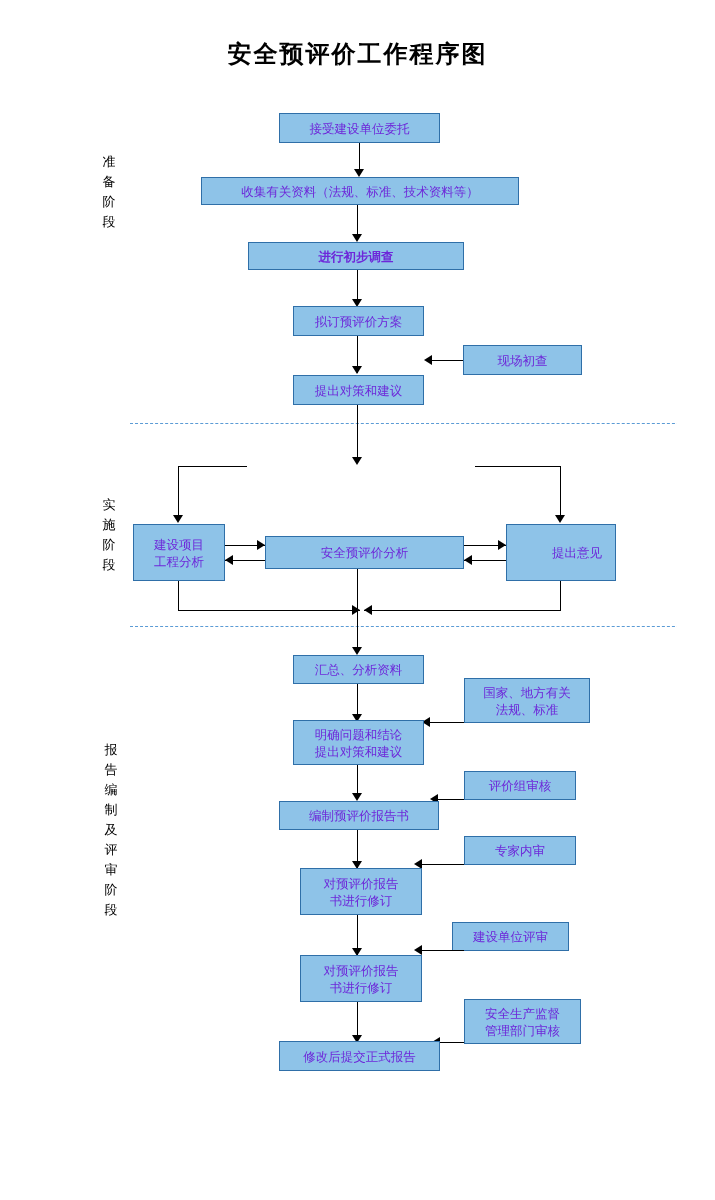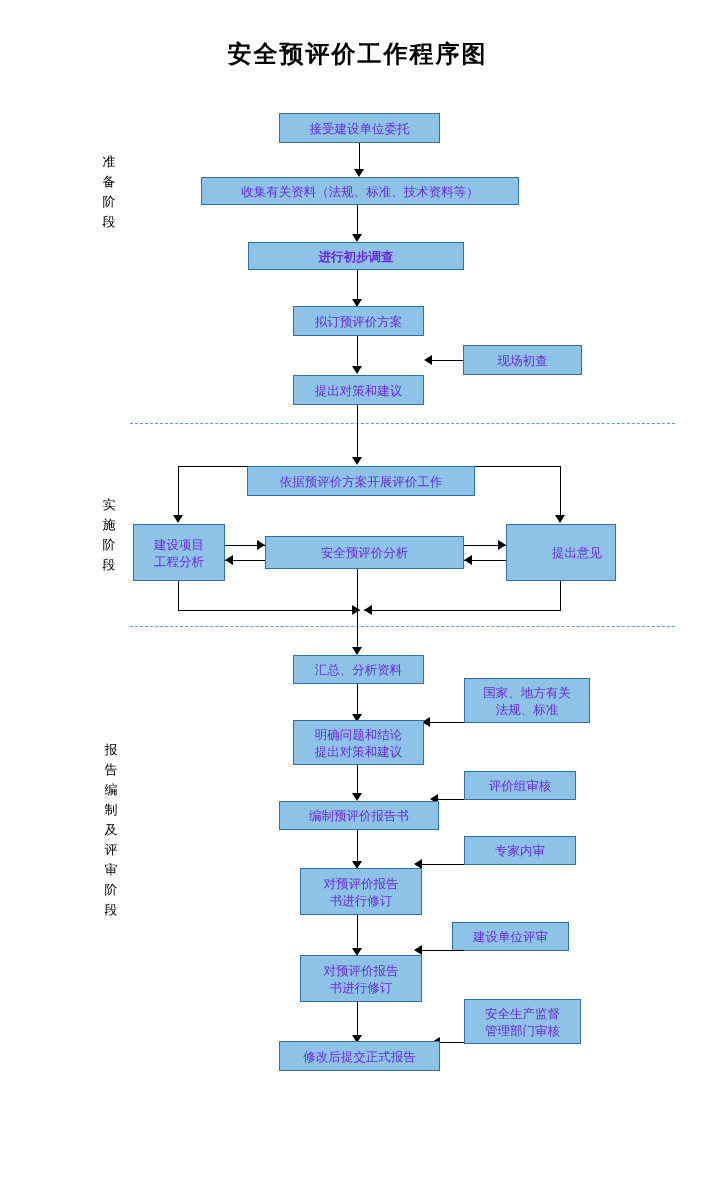--- a/index.html
+++ b/index.html
@@ -137,21 +137,20 @@
 
   <div class="box" style="left:463px; top:345px; width:119px; height:30px;">现场初查</div>
   <div class="hline" style="left:432px; top:360px; width:31px;"></div>
   <div class="arrow arrow-left" style="left:424px; top:355px;"></div>
 
   <div class="box" style="left:293px; top:375px; width:131px; height:30px;">提出对策和建议</div>
 
   <div class="vline" style="left:357px; top:405px; height:58px;"></div>
   <div class="arrow arrow-down" style="left:352px; top:457px;"></div>
 
-  <div class="box" style="left:247px; top:466px; width:228px; height:30px;">依据预评价方案开展评价工作</div>
 
   <div class="hline" style="left:178px; top:466px; width:69px;"></div>
   <div class="vline" style="left:178px; top:466px; height:55px;"></div>
   <div class="arrow arrow-down" style="left:173px; top:515px;"></div>
 
   <div class="hline" style="left:475px; top:466px; width:86px;"></div>
   <div class="vline" style="left:560px; top:466px; height:55px;"></div>
   <div class="arrow arrow-down" style="left:555px; top:515px;"></div>
 
   <div class="box" style="left:265px; top:536px; width:199px; height:33px;">安全预评价分析</div>

